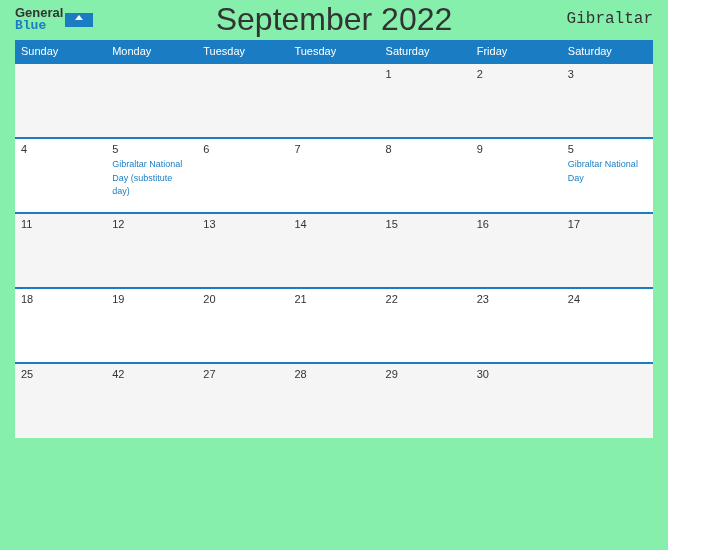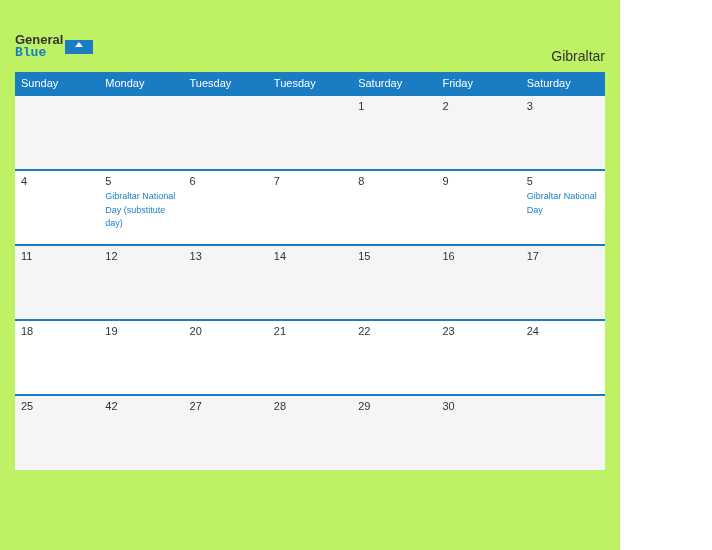--- a/index.html
+++ b/index.html
@@ -4,24 +4,24 @@
   <style>
     * { margin: 0; padding: 0; box-sizing: border-box; }
     body {
       font-family: Arial, sans-serif;
       background: #fff;
       width: 712px;
       height: 550px;
       overflow: hidden;
     }
     .page {
-      width: 620px;
+      width: 668px;
       height: 550px;
-      background: #bef264;
-      padding: 28px 15px;
+      background: #86efac;
+      padding: 6px 15px;
     }
     .header {
       display: flex;
       align-items: center;
       justify-content: space-between;
       margin-bottom: 8px;
       position: relative;
     }
     .logo {
       display: flex;
@@ -48,24 +48,25 @@
     }
     .title {
       font-size: 32px;
       font-weight: normal;
       color: #333;
       position: absolute;
       left: 50%;
       transform: translateX(-50%);
     }
     .country {
-      font-size: 14px;
+      font-size: 16px;
       color: #333;
       align-self: flex-start;
-      margin-top: 20px;
+      margin-top: 4px;
+      font-family: Liberation Mono, monospace;
     }
     .calendar {
       width: 100%;
       border-collapse: collapse;
     }
     .calendar thead tr th {
       background: #1a7dc4;
       color: #fff;
       font-size: 11px;
       font-weight: normal;
@@ -122,20 +123,21 @@
         </div>
 
         <svg class="logo-flag" viewBox="0 0 28 14" xmlns="http://www.w3.org/2000/svg">
           <rect width="28" height="7" fill="#1a7dc4"></rect>
           <rect y="7" width="28" height="7" fill="#1a7dc4"></rect>
           <polygon points="14,2 18,7 10,7" fill="#fff"></polygon>
         </svg>
       </div>
     </div>
 
+    <div class="title">September 2022</div>
 
     <div class="country">Gibraltar</div>
   </div>
 
   <table class="calendar">
     <thead>
       <tr>
         <th>Sunday</th>
         <th>Monday</th>
         <th>Tuesday</th>

